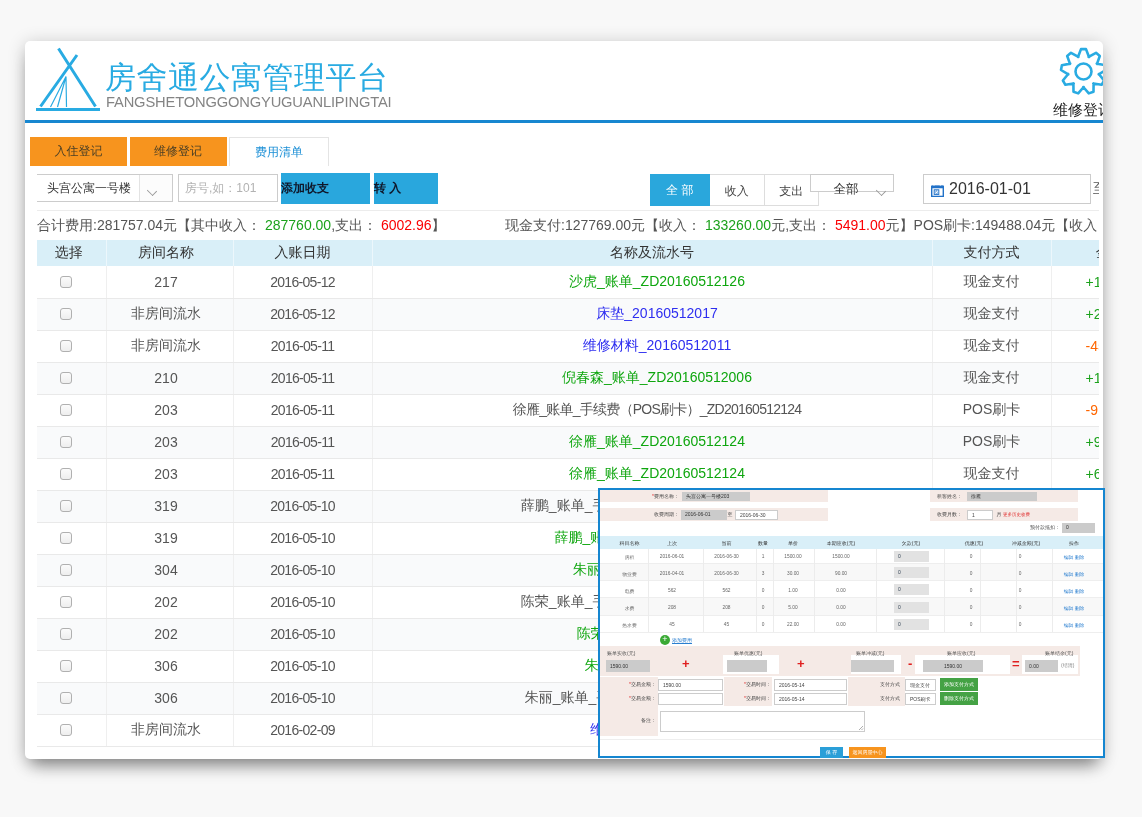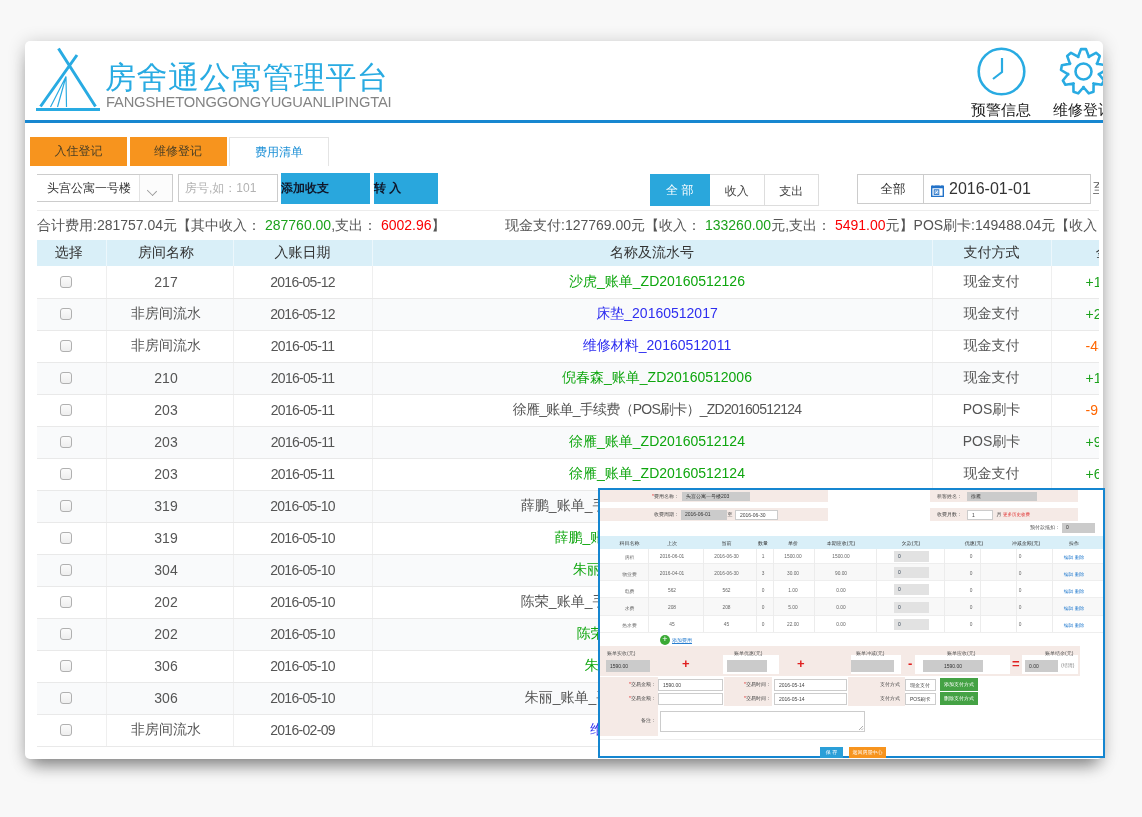--- a/index.html
+++ b/index.html
@@ -67,27 +67,20 @@
   <div id="hdr">
     <svg class="abs" style="left:11px;top:6px" width="64" height="64" viewBox="0 0 64 64">
       <g stroke="#29abe2" fill="none">
         <path d="M4.5 59.5 L41 8 M59.5 59.5 L22.5 1.5" stroke-width="3"></path>
         <path d="M0 62.5 H64" stroke-width="3"></path>
         <path d="M30 29.5 L14.5 60 M30 29.5 L21.5 60 M30 29.5 L30.5 60" stroke-width="1.2"></path>
       </g>
     </svg>
     <div id="subtitle">FANGSHETONGGONGYUGUANLIPINGTAI</div>
     <div id="title">房舍通公寓管理平台</div>
-    <div class="nav" style="left:928px">
-      <svg width="49" height="49" viewBox="0 0 49 49" fill="none" stroke="#29abe2">
-        <circle cx="24.5" cy="24.5" r="22.8" stroke-width="2.6"></circle>
-        <path d="M25 11 L25 25 L16 32" stroke-width="2.2"></path>
-      </svg>
-      <div class="lbl">预警信息</div>
-    </div>
     <div class="nav" style="left:1010px">
       <svg width="49" height="49" viewBox="0 0 49 49" fill="none" stroke="#29abe2">
         <path d="M19.0 10.0L22.0 2.1L27.0 2.1L30.0 10.0L29.6 9.9L37.0 5.8L40.8 9.0L38.0 16.9L37.8 16.6L46.1 18.2L47.0 23.0L39.7 27.4L39.8 27.0L45.1 33.5L42.6 37.8L34.3 36.5L34.6 36.3L34.5 44.7L29.8 46.4L24.3 40.0L24.7 40.0L19.2 46.4L14.5 44.7L14.4 36.3L14.7 36.5L6.4 37.8L3.9 33.5L9.2 27.0L9.3 27.4L2.0 23.0L2.9 18.2L11.2 16.6L11.0 16.9L8.2 9.0L12.0 5.8L19.4 9.9Z" stroke-width="2.6" stroke-linejoin="round"></path>
         <circle cx="24.5" cy="24.5" r="8" stroke-width="2.6"></circle>
       </svg>
       <div class="lbl">维修登记</div>
     </div>
   </div>
 
   <div class="tab org" style="left:5px;width:97px">入住登记</div>
@@ -95,21 +88,21 @@
   <div class="tab act" style="left:204px;width:100px">费用清单</div>
 
   <div id="content">
     <div class="sel" style="left:-1px;top:2px;width:137px;height:28px;line-height:26px;padding-left:10px;font-size:12px">头宫公寓一号楼<span class="chev" style="width:33px;height:26px"></span></div>
     <div class="inp" style="left:141px;top:2px;width:100px;height:28px;line-height:26px;padding-left:6px;color:#b2b2b2">房号,如：101</div>
     <div class="btn" style="left:244px;top:1px;width:89px;height:31px;line-height:31px;font-size:12px">添加收支</div>
     <div class="btn" style="left:337px;top:1px;width:64px;height:31px;line-height:31px;font-size:12px">转 入</div>
     <div class="seg" style="left:612.5px;top:2px;width:60.5px;height:32px;line-height:32px;background:#2aa7dc;color:#fff;font-size:12px">全 部</div>
     <div class="seg" style="left:673px;top:2px;width:54.5px;height:32px;line-height:32px;background:#fff;border:1px solid #ddd;border-left:none;color:#444;font-size:12px">收入</div>
     <div class="seg" style="left:727.5px;top:2px;width:54.5px;height:32px;line-height:32px;background:#fff;border:1px solid #ddd;border-left:none;color:#444;font-size:12px">支出</div>
-    <div class="sel" style="left:820px;top:2px;width:84px;height:30px;line-height:28px;text-align:center;padding-right:12px;font-size:12.5px">全部<span class="chev" style="right:2px;width:22px;height:28px;border-left:none;background:transparent"></span></div>
+    <div class="sel" style="left:773px;top:2px;width:84px;height:18px;line-height:28px;text-align:center;padding-right:12px;font-size:12.5px">全部<span class="chev" style="right:2px;width:22px;height:28px;border-left:none;background:transparent"></span></div>
     <div class="sel" style="left:886px;top:2px;width:168px;height:30px;line-height:28px;font-size:15px">
       <svg class="abs" style="left:7px;top:9px" width="13" height="13" viewBox="0 0 13 13">
         <path d="M0.7 1.6 H12.3 V4.2 H0.7 Z" fill="#2272c8"></path>
         <path d="M3 0.4 V3 M9.3 0.4 V3" stroke="#fff" stroke-width="1.1"></path>
         <rect x="0.7" y="2.4" width="11.6" height="10" fill="none" stroke="#2272c8" stroke-width="1.4"></rect>
         <rect x="3.2" y="5.8" width="4.6" height="4.6" fill="none" stroke="#2272c8" stroke-width="1"></rect>
         <text x="5.5" y="9.7" font-size="4.6" fill="#2272c8" text-anchor="middle" font-family="Liberation Sans">6</text>
       </svg>
       <span style="margin-left:25px;font-size:16px">2016-01-01</span>
     </div>

